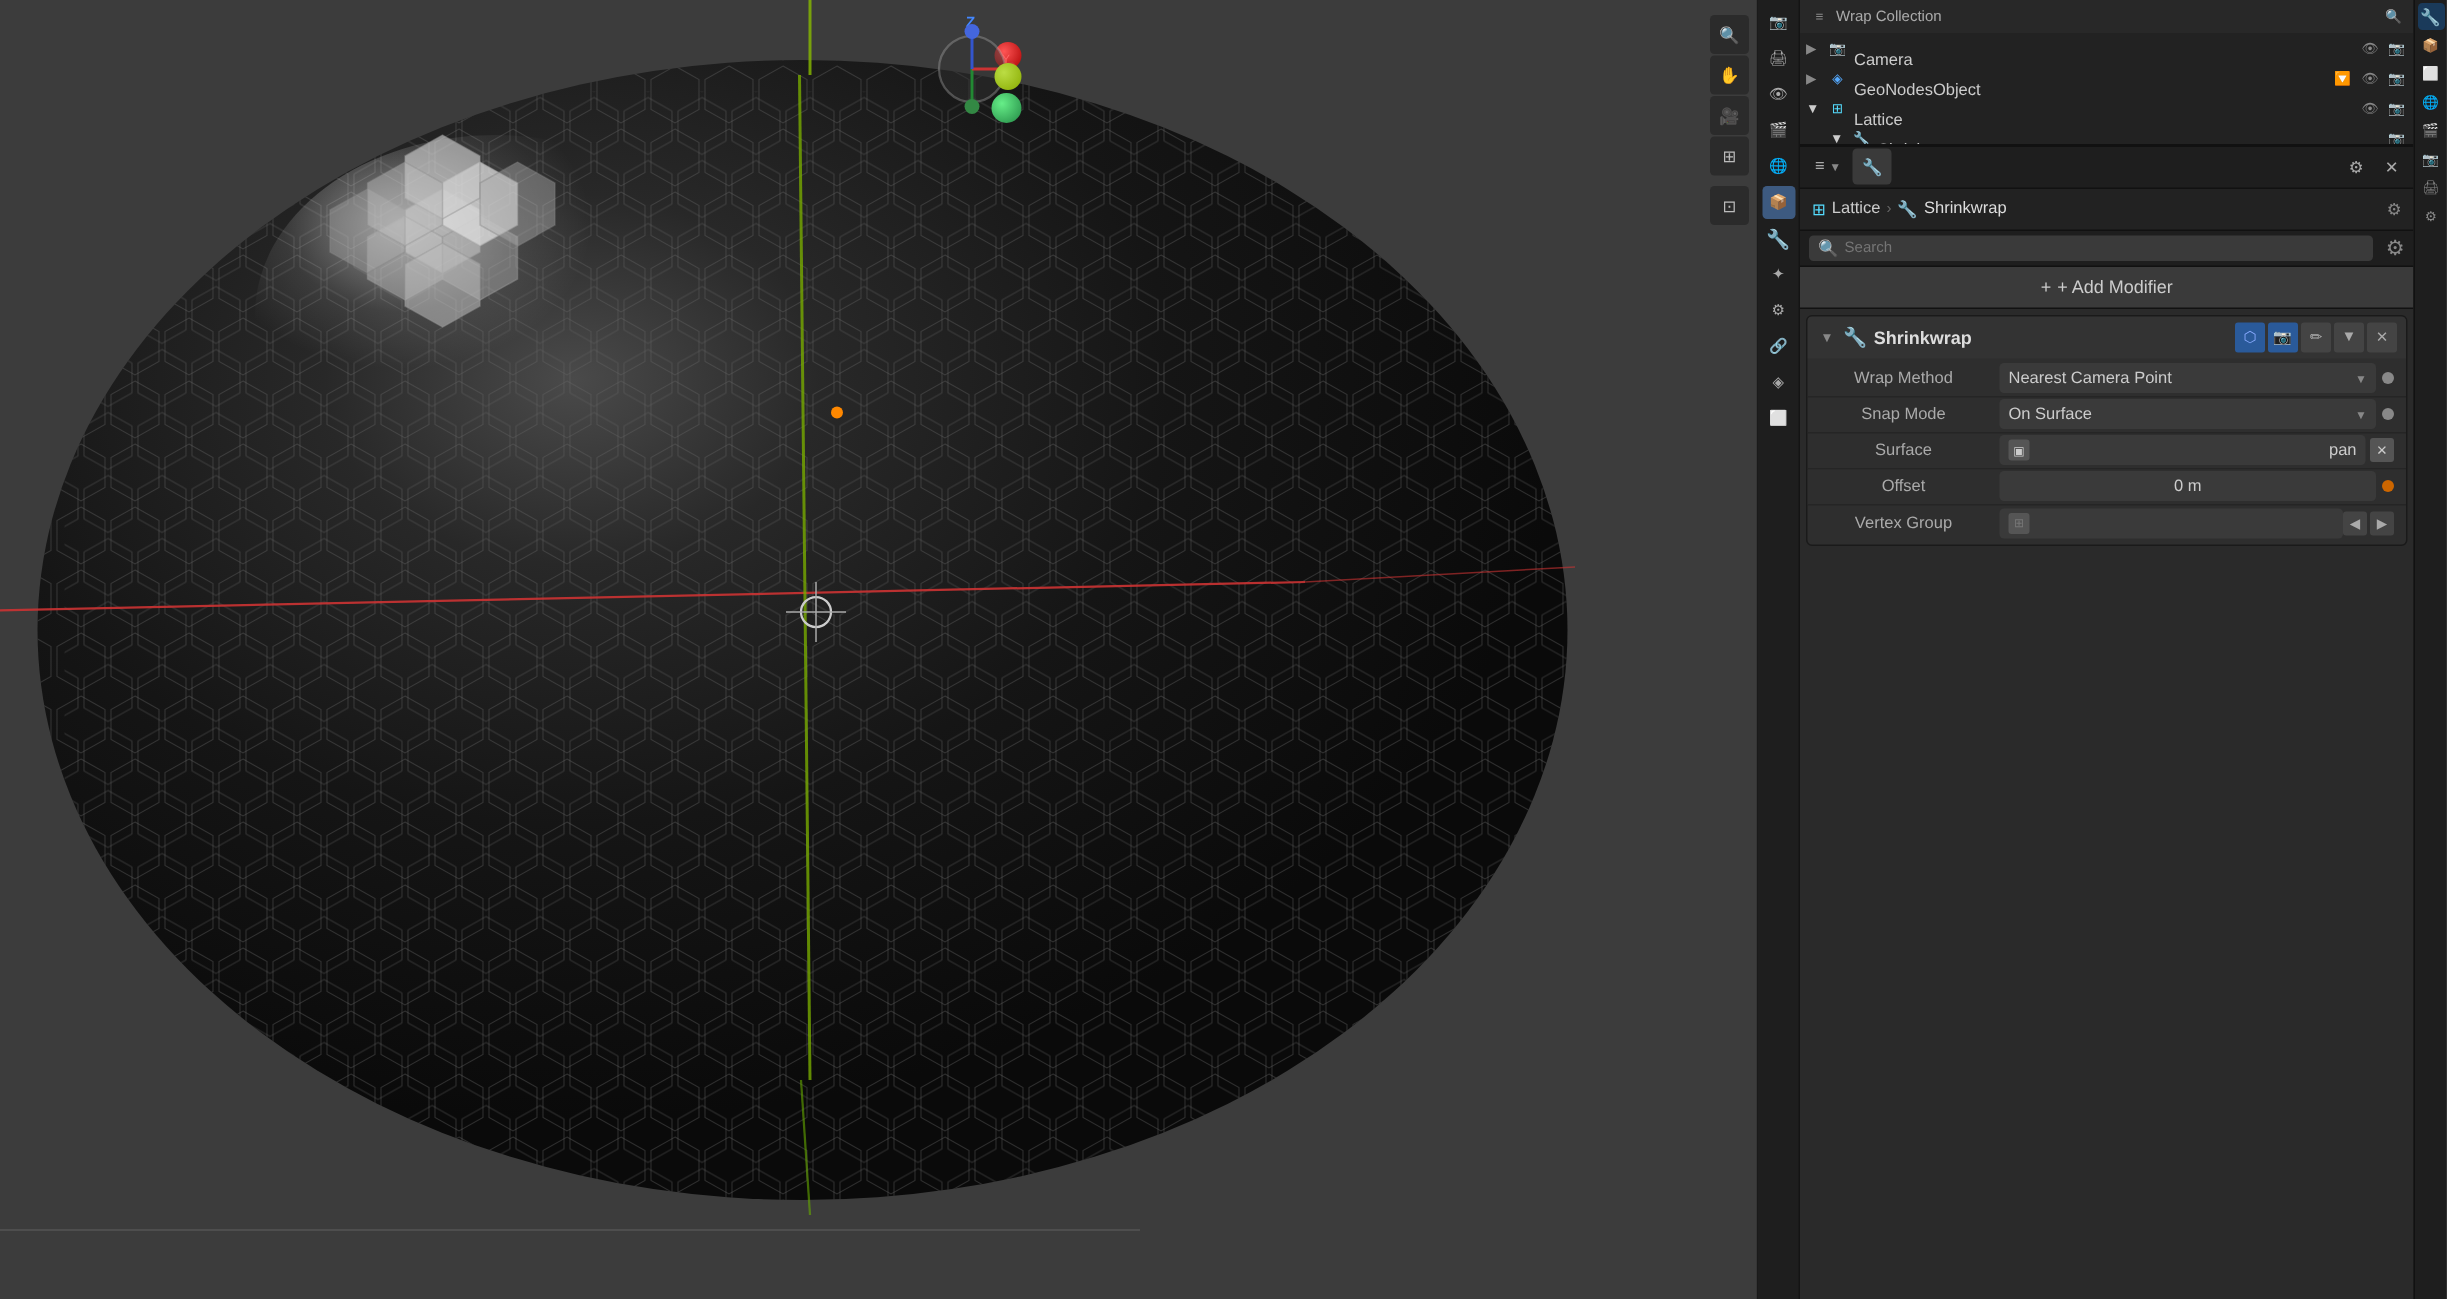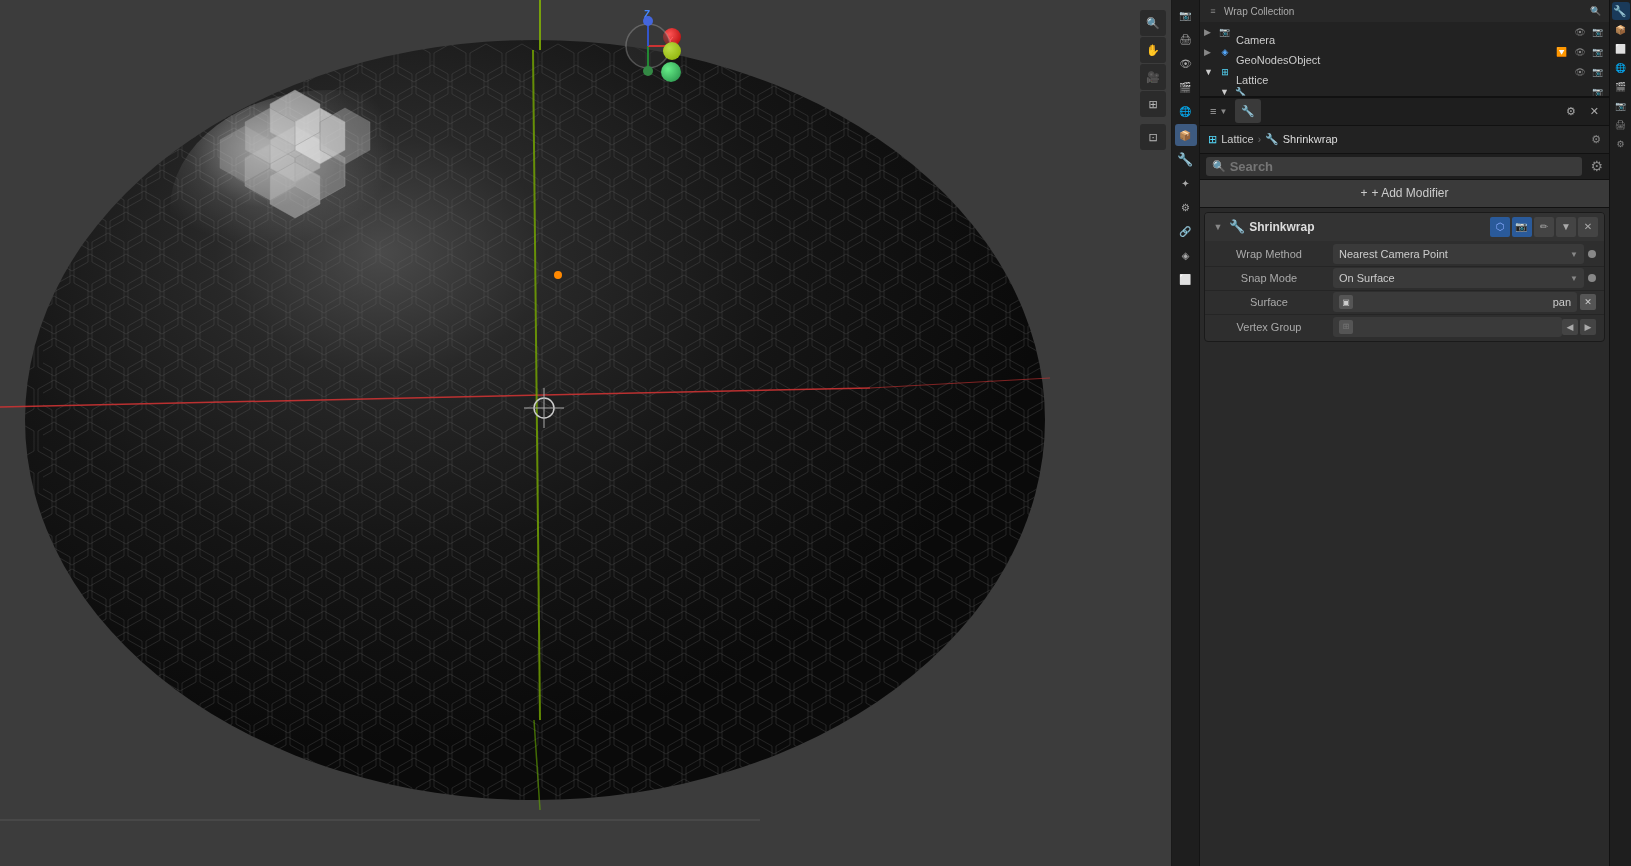--- a/index.html
+++ b/index.html
@@ -182,23 +182,22 @@
       border-radius: 3px;
       padding: 2px 6px;
       gap: 4px;
     }
 
     .search-input {
       background: transparent;
       border: none;
       outline: none;
       color: #ccc;
-      font-size: 13px;
+      font-size: 10px;
       width: 100%;
-      font-weight: bold;
     }
 
     
     .add-modifier-btn {
       display: flex;
       align-items: center;
       justify-content: center;
       gap: 4px;
       height: 28px;
       background: #3a3a3a;
@@ -789,20 +788,29 @@
             <div class="prop-label">Surface</div>
             <div class="field-with-dot">
               <div class="prop-field" style="flex:1;">
                 <span style="width:14px;height:14px;background:#555;border-radius:2px;display:inline-flex;align-items:center;justify-content:center;font-size:8px;margin-right:3px;">▣</span>
                 <span>pan</span>
               </div>
               <div class="x-btn">✕</div>
             </div>
           </div>
 
+          <div class="prop-row prop-row-offset">
+            <div class="prop-label">Offset</div>
+            <div class="field-with-dot">
+              <div class="number-field">
+                <span>0 m</span>
+              </div>
+              <div class="prop-dot-right" style="background:#cc6600;"></div>
+            </div>
+          </div>
 
           <div class="vertex-group-row">
             <div class="prop-label">Vertex Group</div>
             <div class="vertex-group-field">
               <div class="vg-icon">⊞</div>
             </div>
             <div class="two-arrows">
               <div class="arr-btn">◀</div>
               <div class="arr-btn">▶</div>
             </div>

